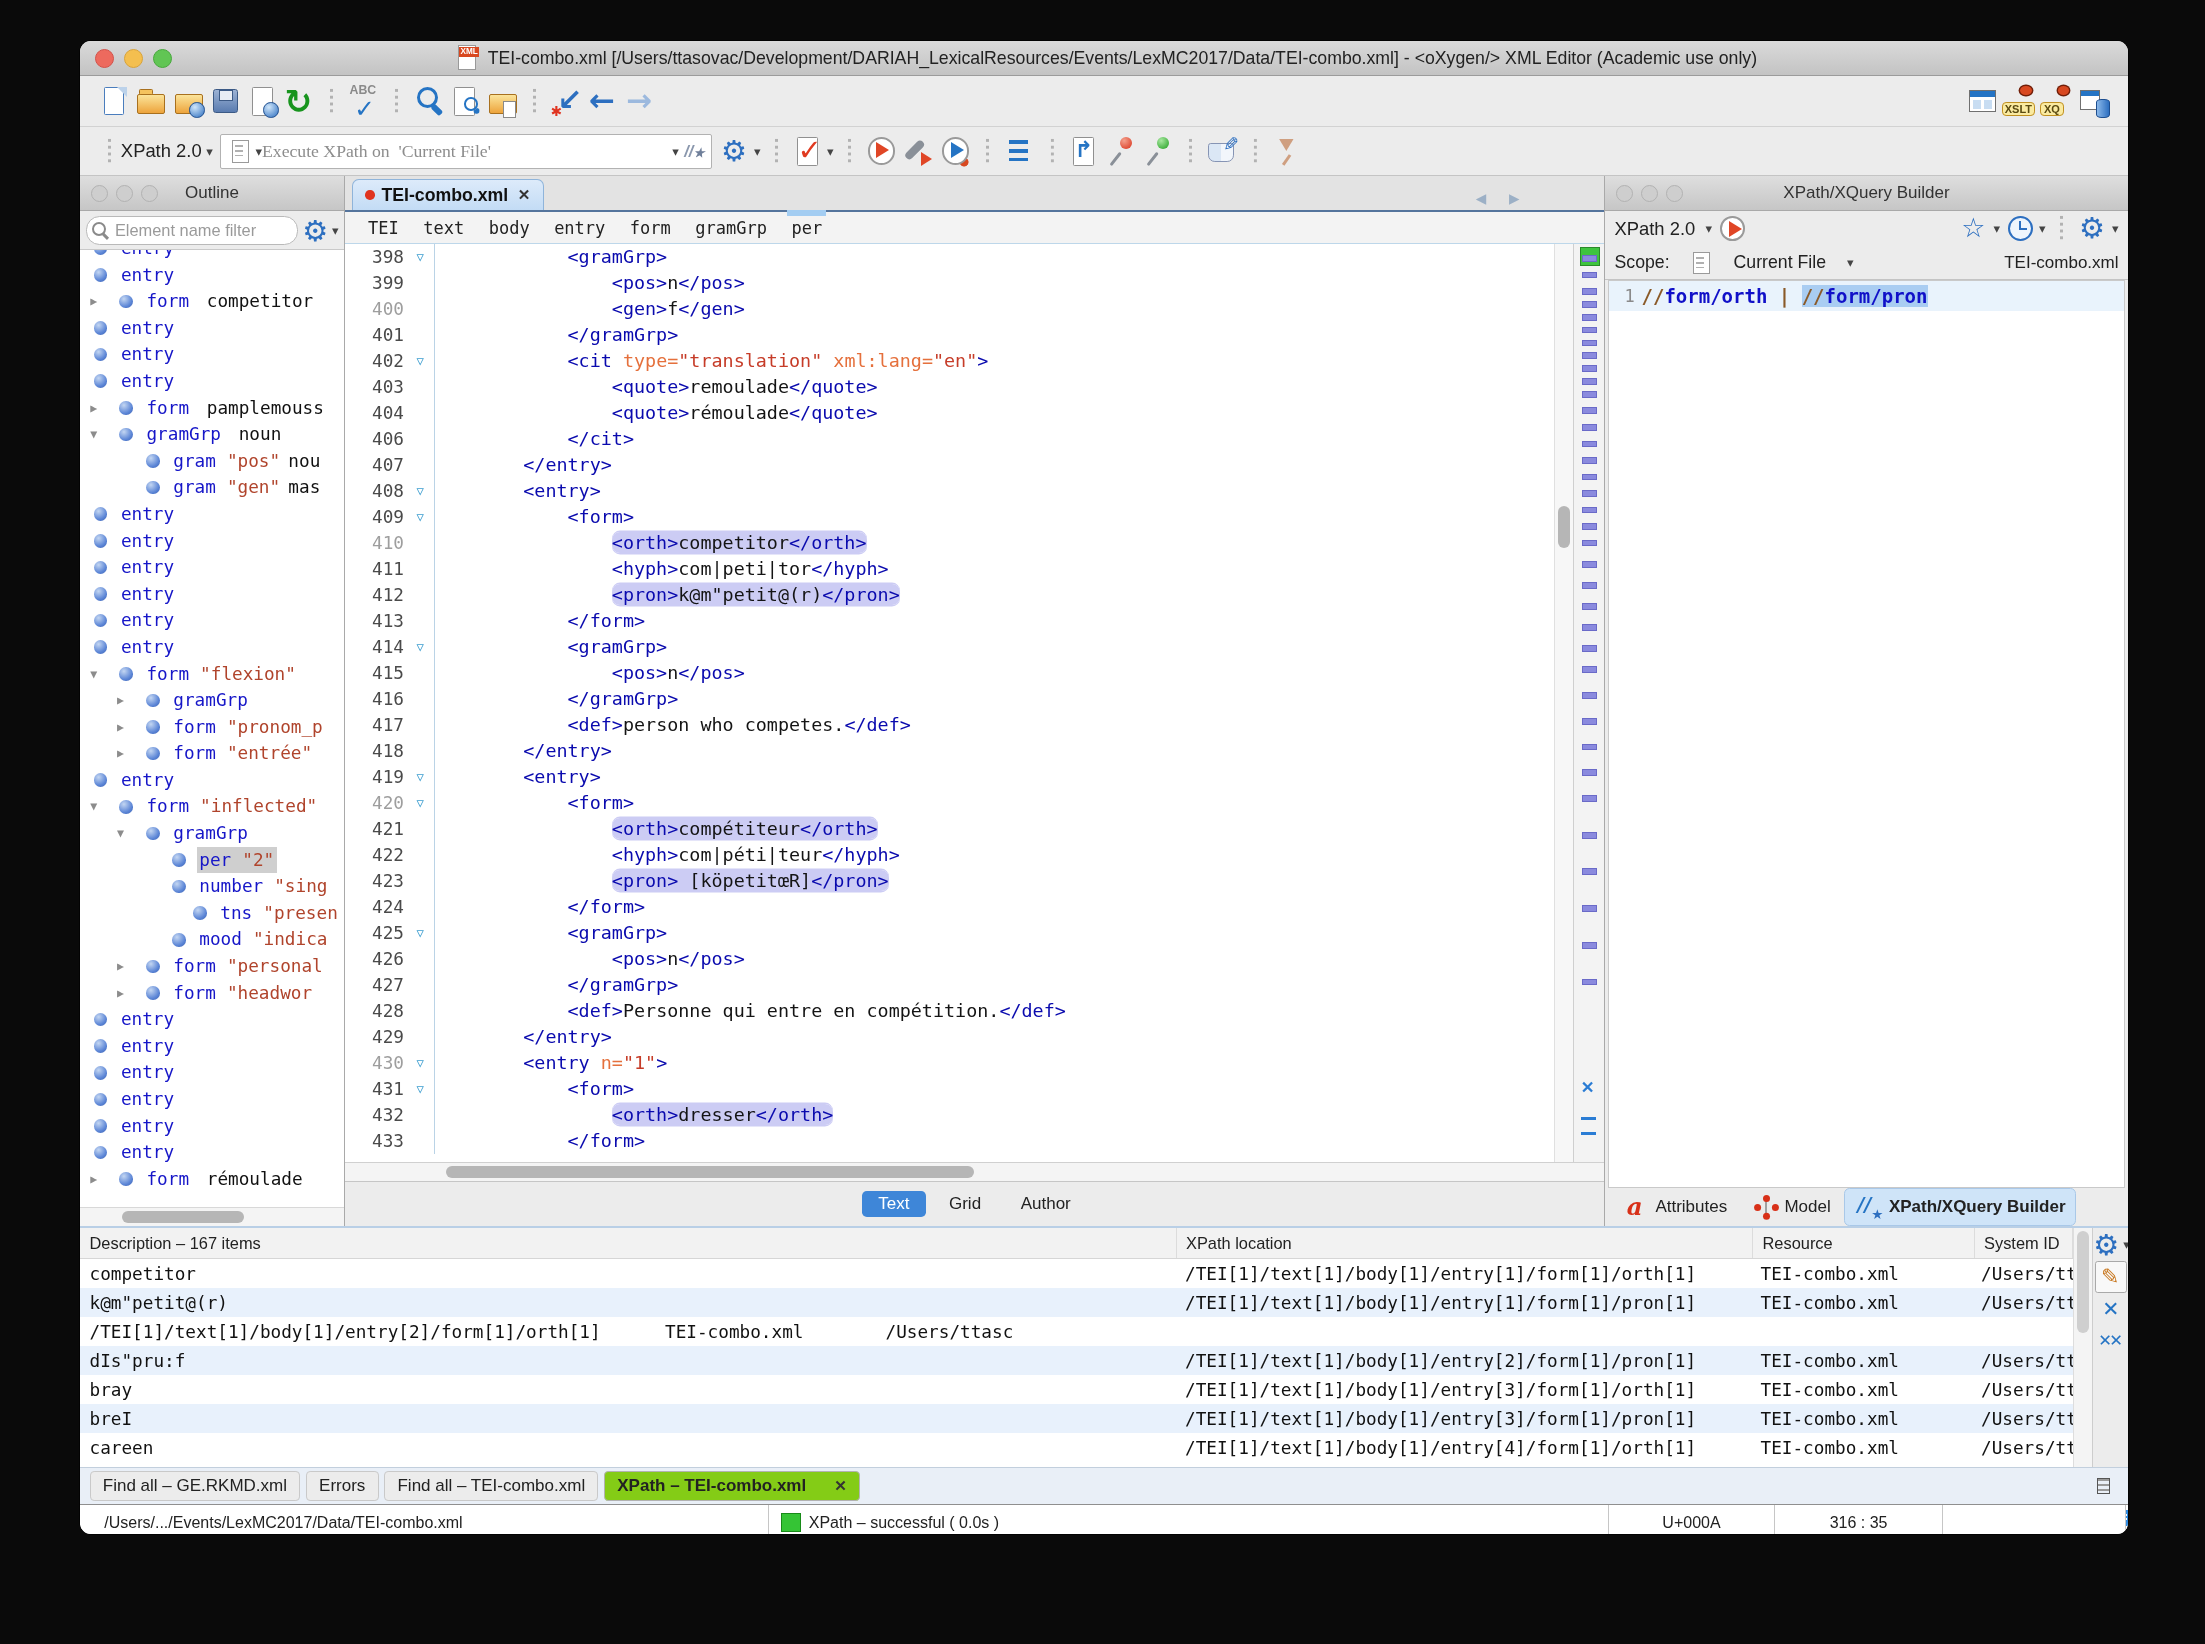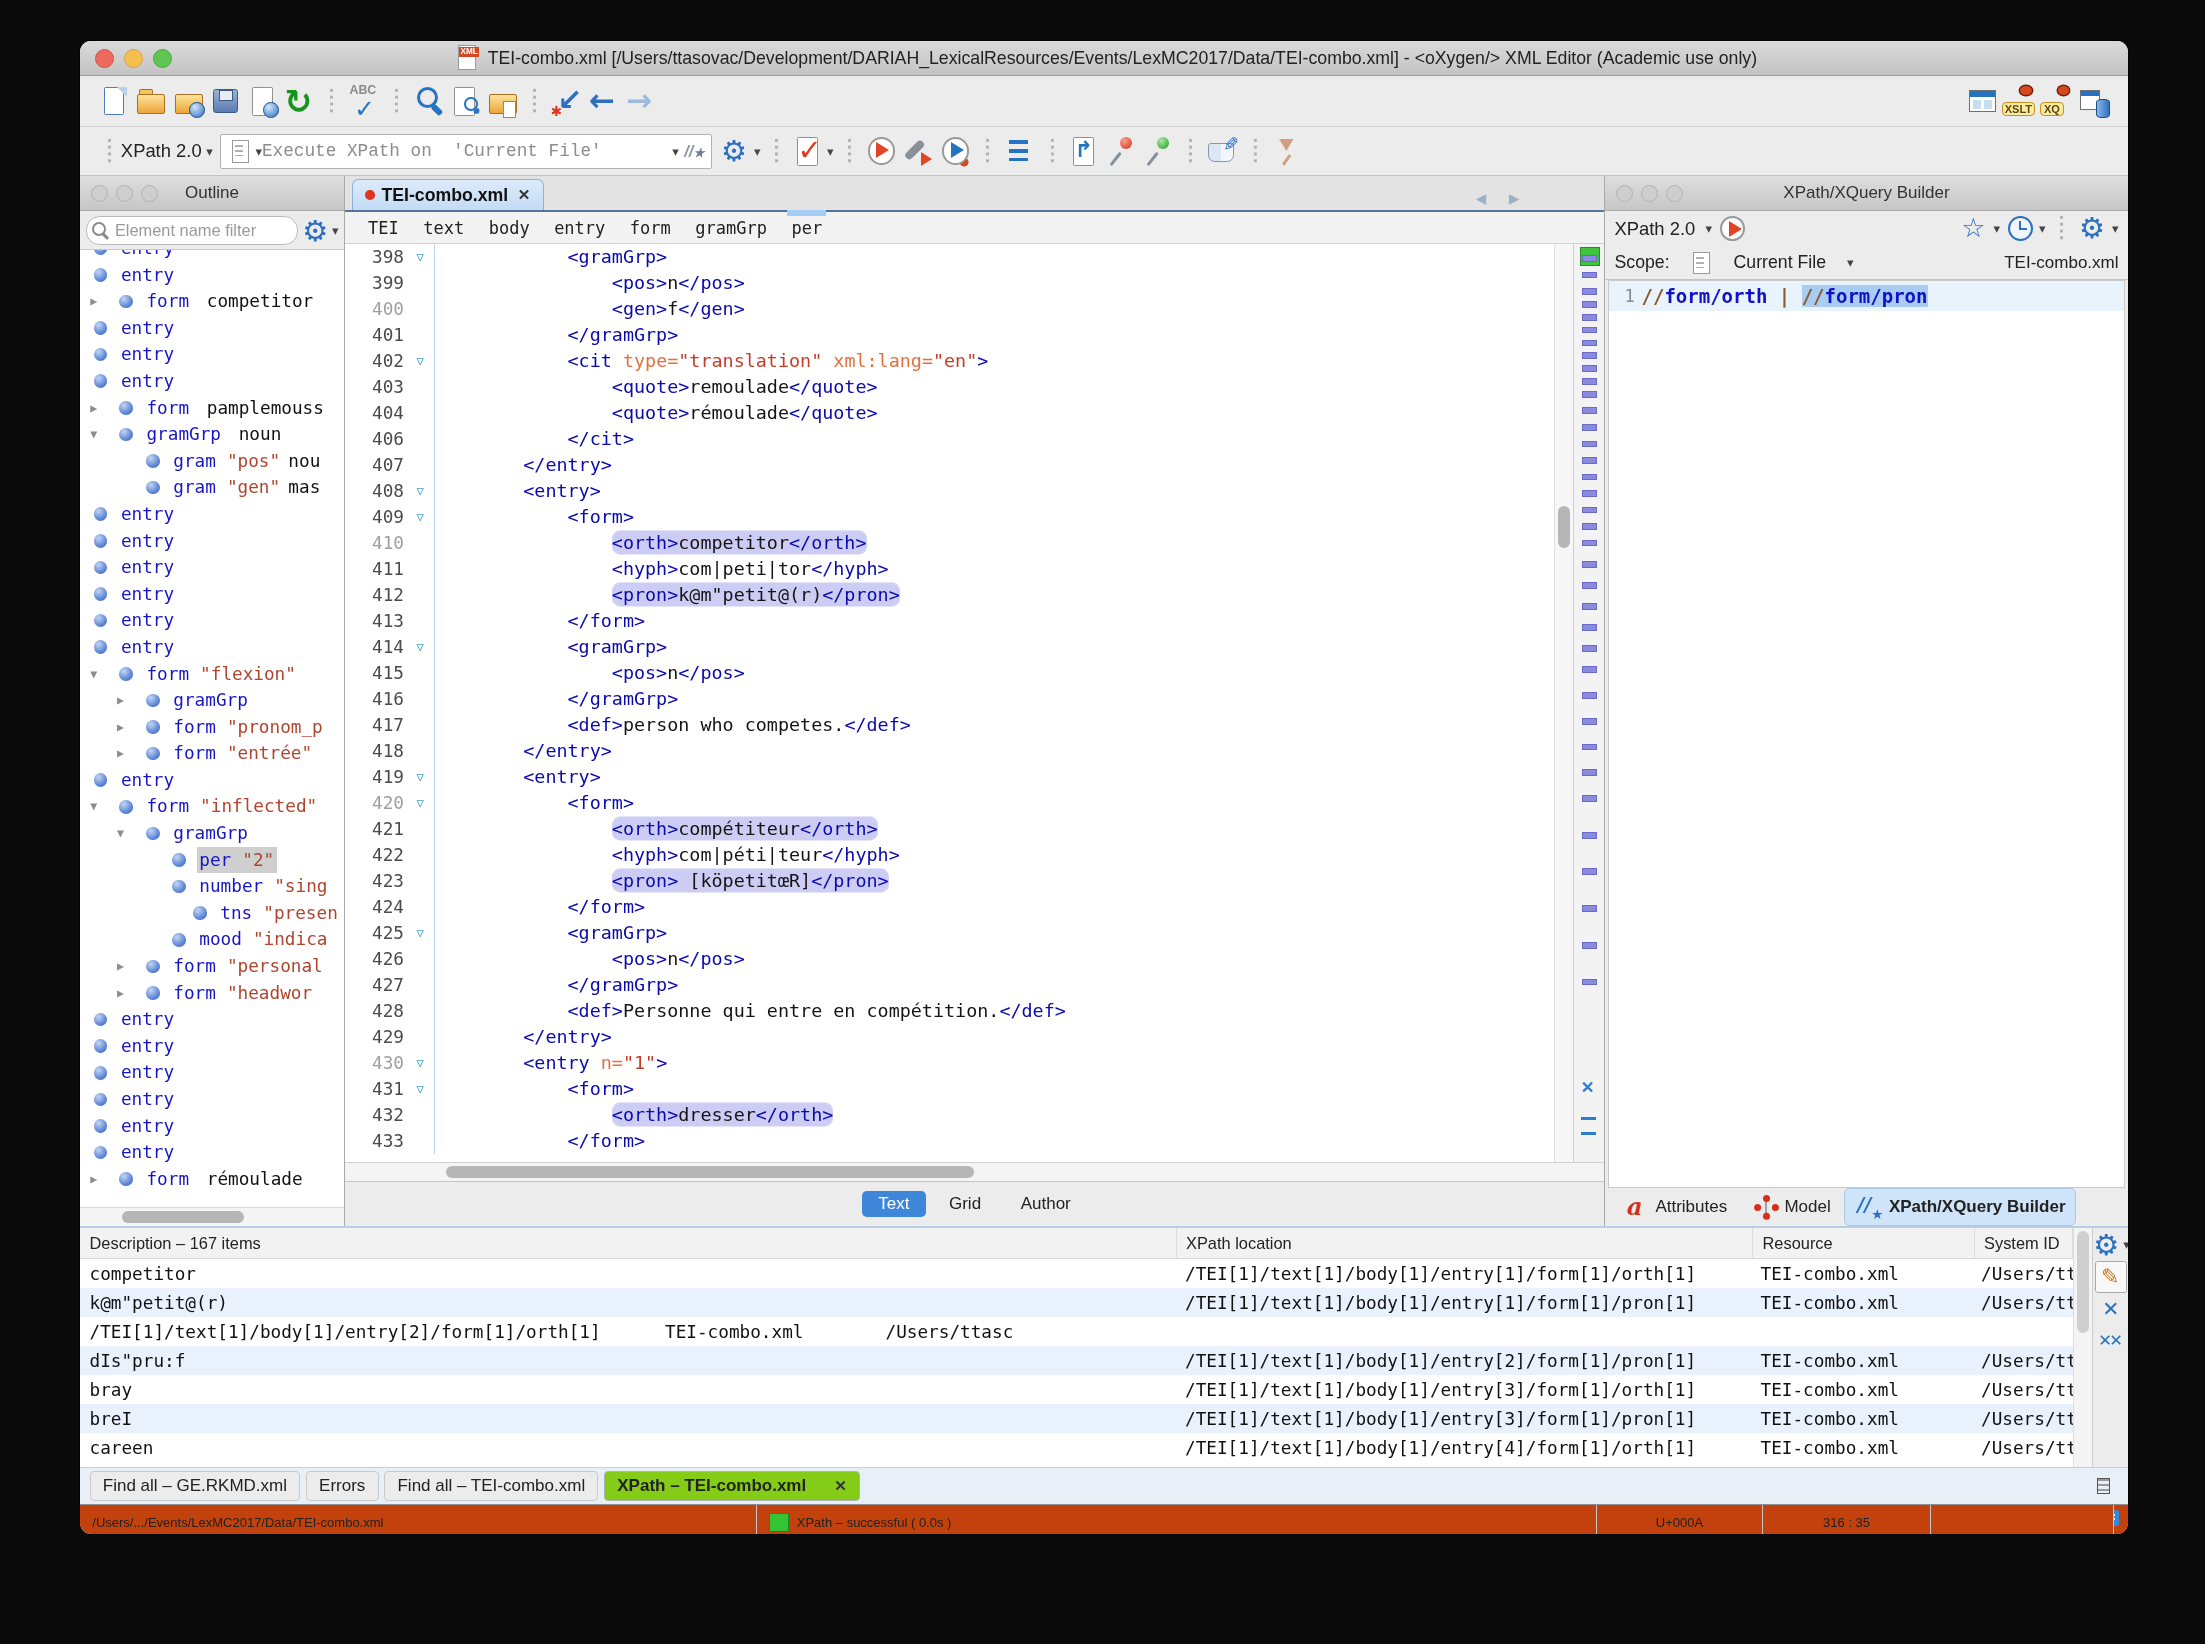--- a/index.html
+++ b/index.html
@@ -20,21 +20,21 @@
   .toolbar{display:flex;align-items:center;background:#ececec;}
   .toolbar1{height:50px;border-bottom:0.7px solid #d2d2d2;padding:0 17.7px;}
   .toolbar2{height:48px;border-bottom:0.7px solid #c4c4c4;padding:0 17.7px;}
   .tb-group{display:flex;align-items:center;gap:4.1px;}
   .tb-spacer{flex:1;}
   .tb-item{display:inline-flex;align-items:center;}
   .tb-sep{width:6.8px;height:29px;margin:0 8.2px;background-image:radial-gradient(circle,#b2b2b2 1.4px,transparent 1.8px);background-size:6.8px 6.8px;background-repeat:repeat-y;}
   .tb-label{font-size:18.4px;color:#222;margin-right:2.7px;}
   .caret{font-size:13px;color:#444;margin-left:2px;}
   .xpath-combo{display:flex;align-items:center;height:33px;width:477px;background:#fff;border:1.4px solid #b2b2b2;border-radius:2px;margin:0 6.8px;padding:0 6.8px;}
-  .combo-text{flex:1;font-family:Liberation Mono, monospace;font-size:17.7px;color:#8d8d8d;white-space:pre;overflow:hidden;}
+  .combo-text{flex:1;font-family:Liberation Serif, serif;font-size:17.7px;color:#8d8d8d;white-space:pre;overflow:hidden;}
   .combo-builder{font-style:italic;font-weight:bold;color:#8a97ad;font-size:16.4px;margin-left:5.5px;}
   .combo-builder .st{font-size:12.3px;color:#6f7f9a;}
 
   
   .icon{position:relative;width:33px;height:33px;display:inline-block;flex:none;font-family:"DejaVu Sans",sans-serif;}
   .new-document-icon::before{content:"";position:absolute;left:6.8px;top:2.7px;width:17.7px;height:26px;background:#fff;border:1.4px solid #4a7dbd;border-radius:1.4px;}
   .new-document-icon::after{content:"";position:absolute;right:4.1px;top:2.7px;border:5.5px solid #bcd2ea;border-left-color:transparent;border-bottom-color:transparent;}
   .open-folder-icon::before,.open-url-icon::before,.find-resource-icon::before{content:"";position:absolute;left:2.7px;top:9.5px;width:26px;height:17.7px;background:linear-gradient(#fbe49a,#eda43c);border:1.4px solid #a8701e;border-radius:2px;}
   .open-folder-icon::after{content:"";position:absolute;left:4.1px;top:4.8px;width:12.3px;height:4.1px;background:#f5c35e;border:1.4px solid #a8701e;border-radius:1.4px;}
   .open-url-icon::after,.save-url-icon::after{content:"";position:absolute;right:0;bottom:0;width:13.6px;height:13.6px;border-radius:50%;background:radial-gradient(circle at 35% 30%,#cfe6fa,#2e6fc0);border:1.4px solid #1d4e90;}
@@ -194,21 +194,21 @@
   .r-icons{width:35px;background:#ececec;border-left:0.7px solid #cdcdcd;display:flex;flex-direction:column;align-items:center;padding-top:1.4px;gap:1.4px;flex:none;}
   .r-icons .icon{width:30px;height:30px;}
   .pencil-box{border:1.4px solid #a9a9a9;background:#f8f8f8;border-radius:2.7px;}
 
   
   .bottombar{height:36px;background:#e9eff7;border-top:0.7px solid #c2cfdd;display:flex;align-items:center;padding:0 9.5px;gap:5.5px;}
   .btmtab{display:flex;align-items:center;gap:8.2px;font-size:17px;color:#222;padding:4.1px 12.3px;background:#ececec;border:0.7px solid #c9c9c9;border-radius:4.1px;}
   .btmtab.act{background:#84cc16;font-weight:bold;border-color:#b2b2b2;gap:28px;}
   .btmtab .x{font-weight:bold;font-size:15px;color:#333;}
   .bottombar .maximize-panel-icon{margin-left:auto;width:30px;height:30px;}
-  .statusbar{height:35px;background:#c2410c;border-top:1.4px solid #8f8f8f;display:flex;align-items:center;font-size:13px;color:#222;}
+  .statusbar{height:35px;background:#ffffff;border-top:1.4px solid #8f8f8f;display:flex;align-items:center;font-size:16px;color:#222;padding-left:12px;}
   .st-cell{height:100%;display:flex;align-items:center;border-right:0.7px solid #c6c6c6;padding:0 12.3px;white-space:nowrap;overflow:hidden;}
   .st-path{width:651px;flex:none;}
   .st-msg{width:815px;flex:none;gap:8.2px;}
   .st-enc{width:140px;flex:none;justify-content:center;}
   .st-pos{width:143px;flex:none;justify-content:center;}
   .st-empty{width:157px;flex:none;}
   .st-icon{flex:1;justify-content:flex-end;border-right:none;padding-right:6.8px;}
   .green-sq{width:17.7px;height:17.7px;background:#35c435;border:1.4px solid #188a18;flex:none;}
 </style>
 </head>

